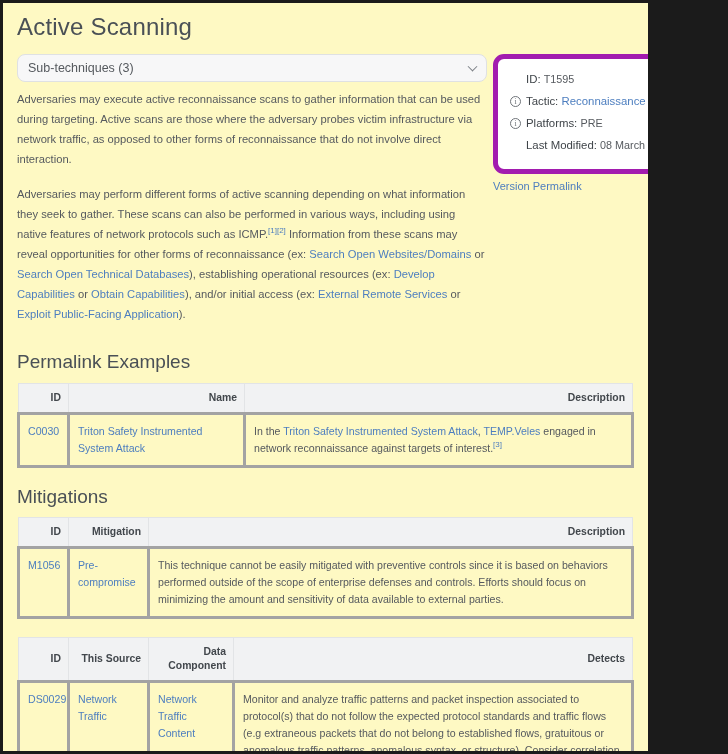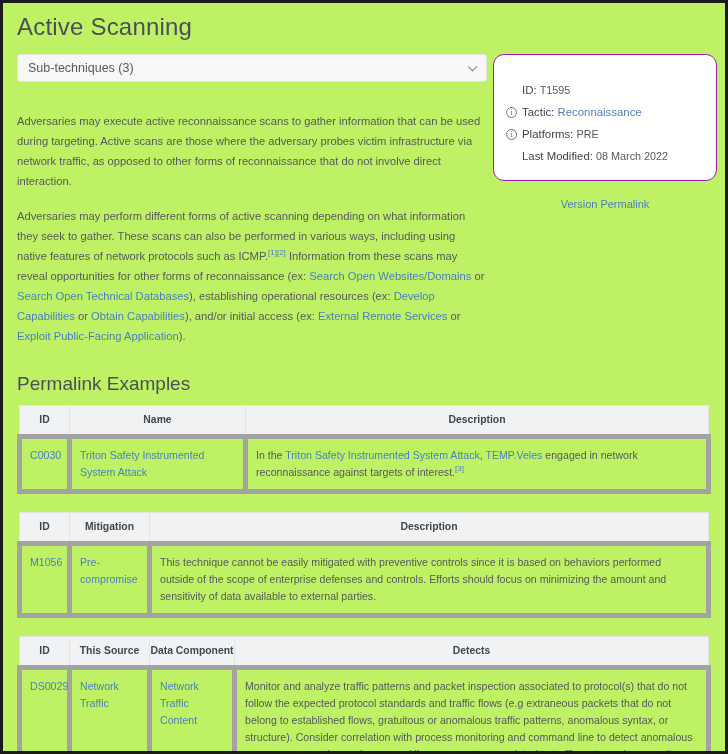--- a/index.html
+++ b/index.html
@@ -5,22 +5,22 @@
   * { box-sizing: border-box; }
   html, body {
     margin: 0; padding: 0;
     width: 728px; height: 754px;
     background: #1b1b1b;
     font-family: "Liberation Sans", sans-serif;
   }
   .frame {
     position: absolute;
     left: 3px; top: 3px;
-    width: 722px; height: 748px;
-    background: #bef264;
+    width: 645px; height: 748px;
+    background: #fef9c3;
     overflow: hidden;
   }
   .page {
     padding: 10px 14px 0 14px;
   }
 
   
   .page-title {
     font-size: 24px;
     font-weight: 300;
@@ -44,28 +44,28 @@
     gap: 0;
   }
   .desc-col { width: 470px; flex: 0 0 470px; }
   .card-col { width: 224px; flex: 0 0 224px; margin-left: 6px; }
 
   
   .subtech-select {
     position: relative;
     background: #f7f7f8;
     border: 1px solid #dfe1e3;
-    border-radius: 3px;
+    border-radius: 8px;
     height: 28px;
     line-height: 26px;
     padding: 0 28px 0 10px;
     font-size: 12.5px;
     color: #55595e;
     cursor: pointer;
-    margin-bottom: 29px;
+    margin-bottom: 7px;
   }
   .chev {
     position: absolute;
     right: 10px; top: 50%;
     width: 7px; height: 7px;
     border-right: 1.4px solid #7c8086;
     border-bottom: 1.4px solid #7c8086;
     transform: translateY(-70%) rotate(45deg);
   }
 
@@ -85,23 +85,23 @@
   sup.cite {
     font-size: 8px;
     color: #4d7ebf;
     vertical-align: super;
     line-height: 0;
     cursor: pointer;
   }
 
   
   .card {
-    border: 1px solid #a21caf;
+    border: 5px solid #a21caf;
     border-radius: 11px;
-    padding: 26px 12px 12px 12px;
+    padding: 11px 12px 12px 12px;
     background: #fff;
   }
   .card-row {
     font-size: 11.4px;
     line-height: 19px;
     color: #3f4449;
     padding-left: 16px;
     position: relative;
     margin-bottom: 3px;
   }
@@ -114,48 +114,48 @@
     width: 11px; height: 11px;
     border: 1px solid #6f747a;
     border-radius: 50%;
     font-size: 8px;
     line-height: 9px;
     text-align: center;
     color: #6f747a;
     font-family: "Liberation Serif", serif;
   }
   .permalink {
-    text-align: center;
+    text-align: left;
     font-size: 11px;
-    margin-top: 17px;
+    margin-top: 6px;
     color: #4d7ebf;
   }
 
   
   table.att {
     width: 100%;
     border-collapse: collapse;
     font-size: 10.6px;
     color: #55595e;
     margin-bottom: 18px;
     table-layout: fixed;
   }
   table.att th {
     background: #f1f2f3;
     border: 1px solid #e2e4e6;
-    text-align: center;
+    text-align: right;
     font-weight: bold;
     font-size: 10.4px;
     color: #42474c;
-    padding: 7px 0;
+    padding: 7px 7px;
     line-height: 14px;
     margin-top: 42px;
   }
   table.att td {
-    border: 5px solid #a3a3a3;
+    border: 3px solid #a3a3a3;
     padding: 8px 8px;
     vertical-align: top;
     line-height: 17px;
   }
   td.id-cell, td.link-cell { color: #4d7ebf; }
 
   .sect { margin-top: 17px; }
   .sect-first { margin-top: 19px; }
 </style>
 </head>
@@ -232,20 +232,21 @@
           <tr>
             <td class="id-cell"><a class="lnk">C0030</a></td>
             <td class="link-cell"><a class="lnk">Triton Safety Instrumented System Attack</a></td>
             <td><span>In the </span><a class="lnk">Triton Safety Instrumented System Attack</a><span>, </span><a class="lnk">TEMP.Veles</a><span> engaged in network reconnaissance against targets of interest.</span><sup class="cite">[3]</sup></td>
           </tr>
         </tbody>
       </table>
     </div>
 
     <div class="sect">
+      <h2 class="section-title">Mitigations</h2>
       <table class="att">
         <colgroup>
             <col style="width:50px">
             <col style="width:80px">
             <col>
           </colgroup>
         <thead>
           <tr>
             <th>ID</th>
             <th>Mitigation</th>

